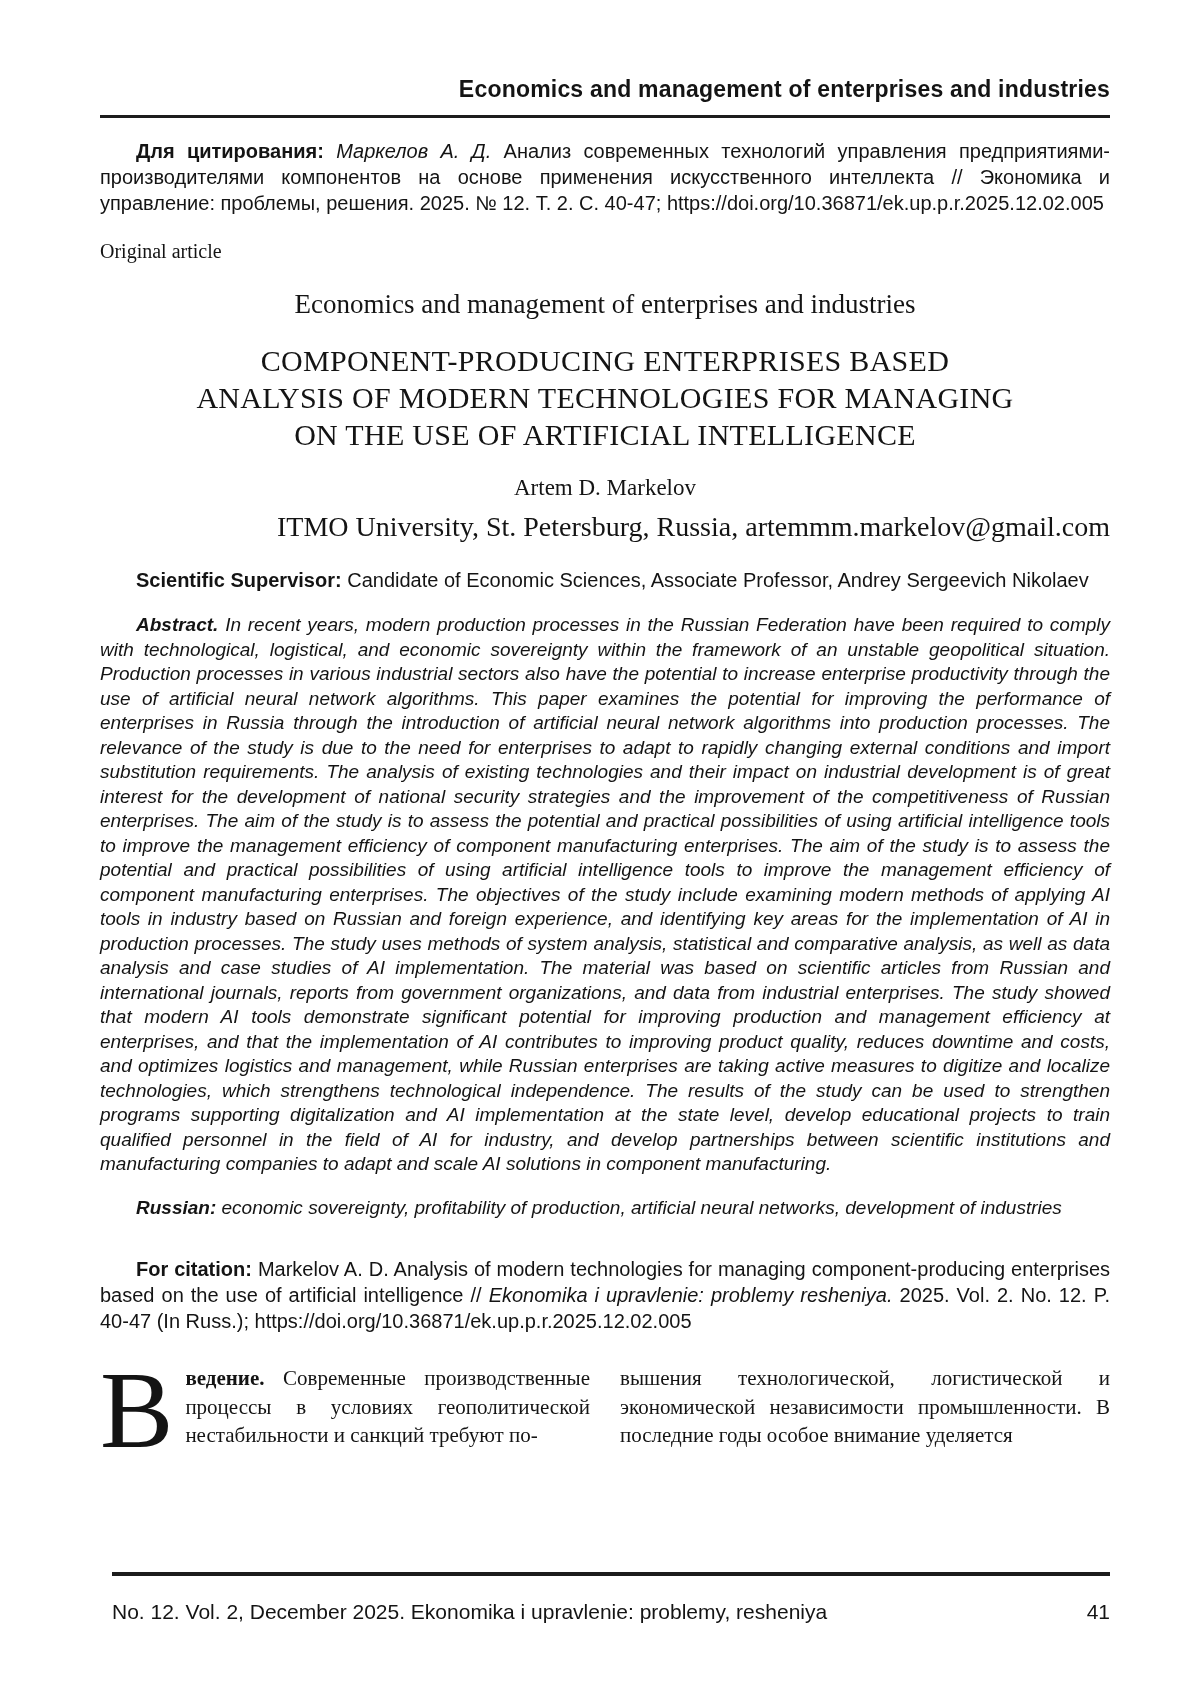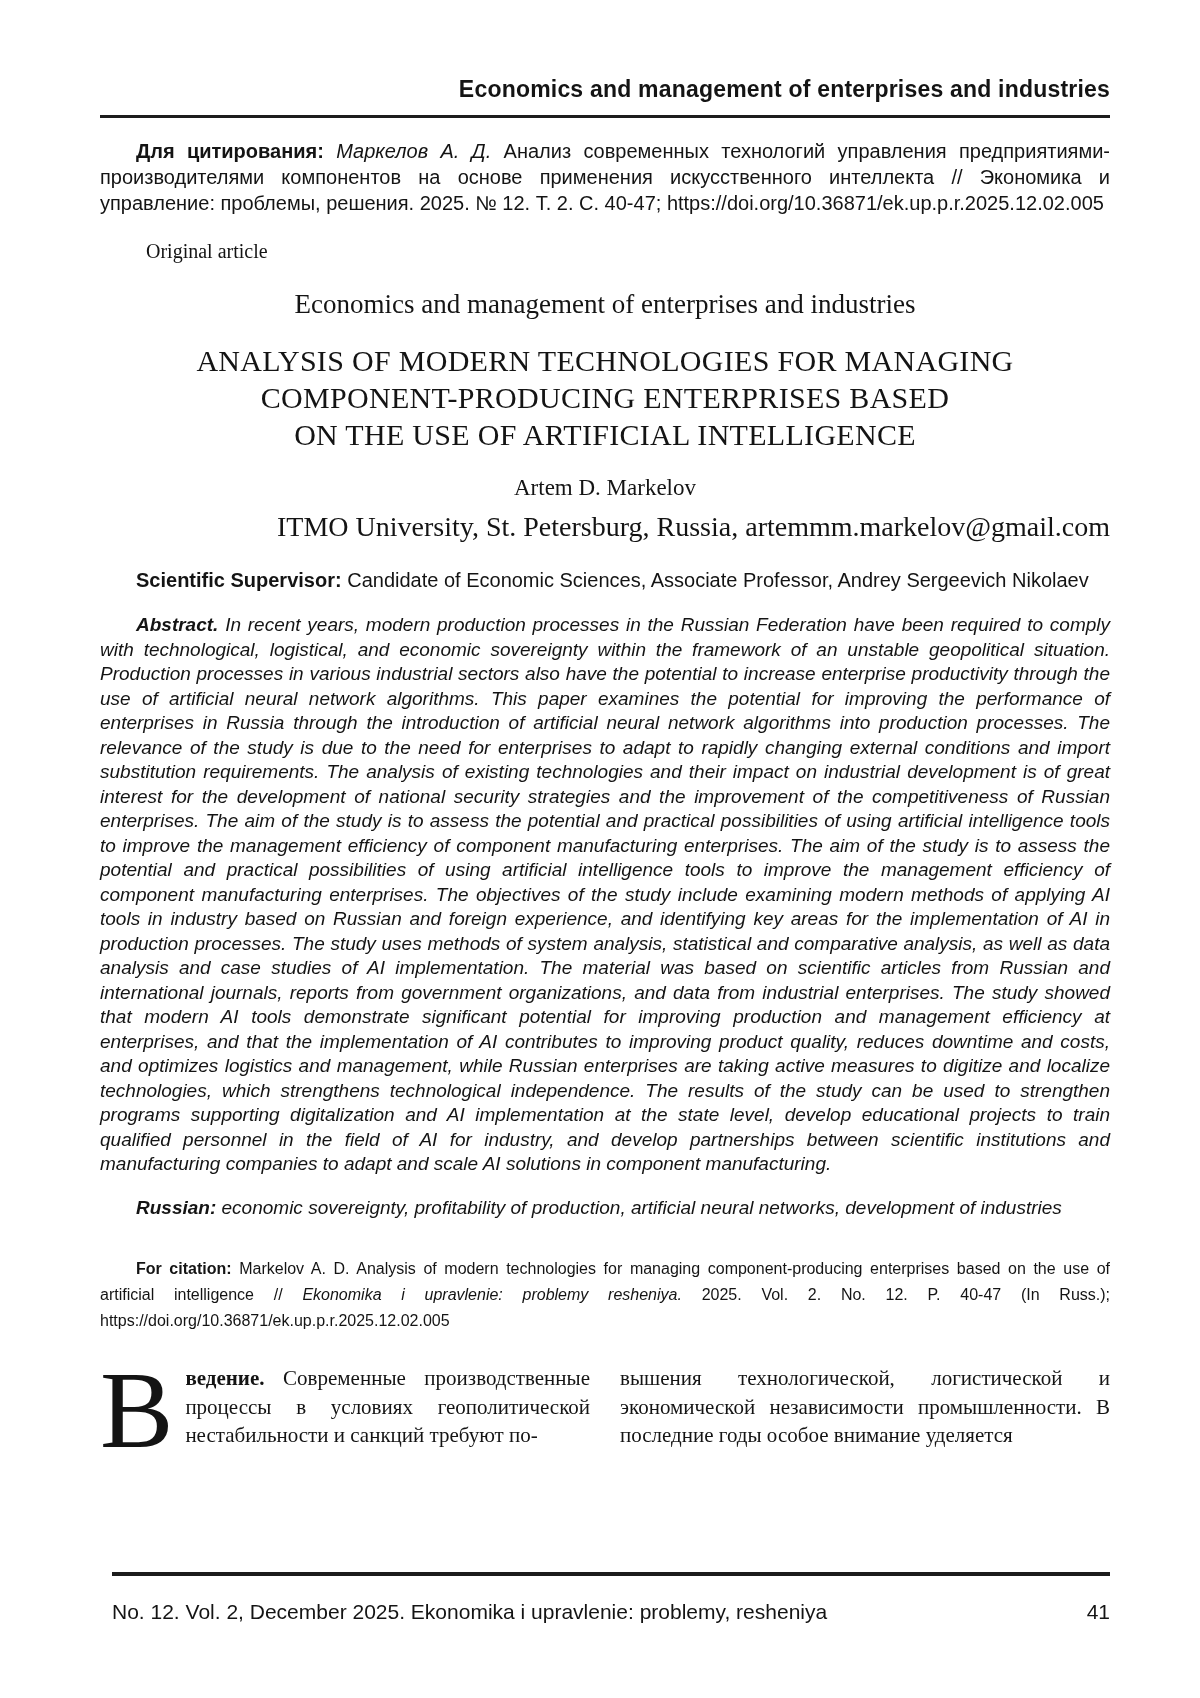--- a/index.html
+++ b/index.html
@@ -32,21 +32,20 @@
     line-height: 26px;
     text-align: justify;
     text-indent: 36px;
   }
   .citation-ru .label { font-weight: bold; }
   .citation-ru .auth { font-style: italic; }
   .article-type {
     margin-top: 24px;
     font-family: "Liberation Serif", serif;
     font-size: 20px;
-    margin-left: 46px;
   }
   .section-title {
     margin-top: 26px;
     text-align: center;
     font-family: "Liberation Serif", serif;
     font-size: 27px;
     font-weight: normal;
   }
   .main-title {
     margin-top: 22px;
@@ -89,21 +88,21 @@
   .keywords {
     font-style: italic;
     font-size: 19px;
     line-height: 24.5px;
     text-align: justify;
     text-indent: 36px;
   }
   .keywords .label { font-weight: bold; }
   .citation-en {
     margin-top: 36px;
-    font-size: 16px;
+    font-size: 20px;
     line-height: 26px;
     text-align: justify;
     text-indent: 36px;
   }
   .citation-en .label { font-weight: bold; }
   .citation-en .journal { font-style: italic; }
   .intro {
     margin-top: 30px;
     display: flex;
     gap: 30px;
@@ -152,22 +151,22 @@
     <span class="label">Для цитирования:</span>
     <span class="auth">Маркелов А. Д.</span>
     <span>Анализ современных технологий управления предприятиями-производителями компонентов на основе применения искусственного интеллекта // Экономика и управление: проблемы, решения. 2025. № 12. Т. 2. С. 40-47; https://doi.org/10.36871/ek.up.p.r.2025.12.02.005</span>
   </p>
 
   <div class="article-type">Original article</div>
 
   <div class="section-title">Economics and management of enterprises and industries</div>
 
   <div class="main-title">
+    <div>COMPONENT-PRODUCING ENTERPRISES BASED</div>
     <div>ANALYSIS OF MODERN TECHNOLOGIES FOR MANAGING</div>
-    <div>COMPONENT-PRODUCING ENTERPRISES BASED</div>
     <div>ON THE USE OF ARTIFICIAL INTELLIGENCE</div>
   </div>
 
   <div class="author-name">Artem D. Markelov</div>
 
   <div class="affiliation">ITMO University, St. Petersburg, Russia, artemmm.markelov@gmail.com</div>
 
   <p class="supervisor">
     <span class="label">Scientific Supervisor:</span>
     <span>Candidate of Economic Sciences, Associate Professor, Andrey Sergeevich Nikolaev</span>

